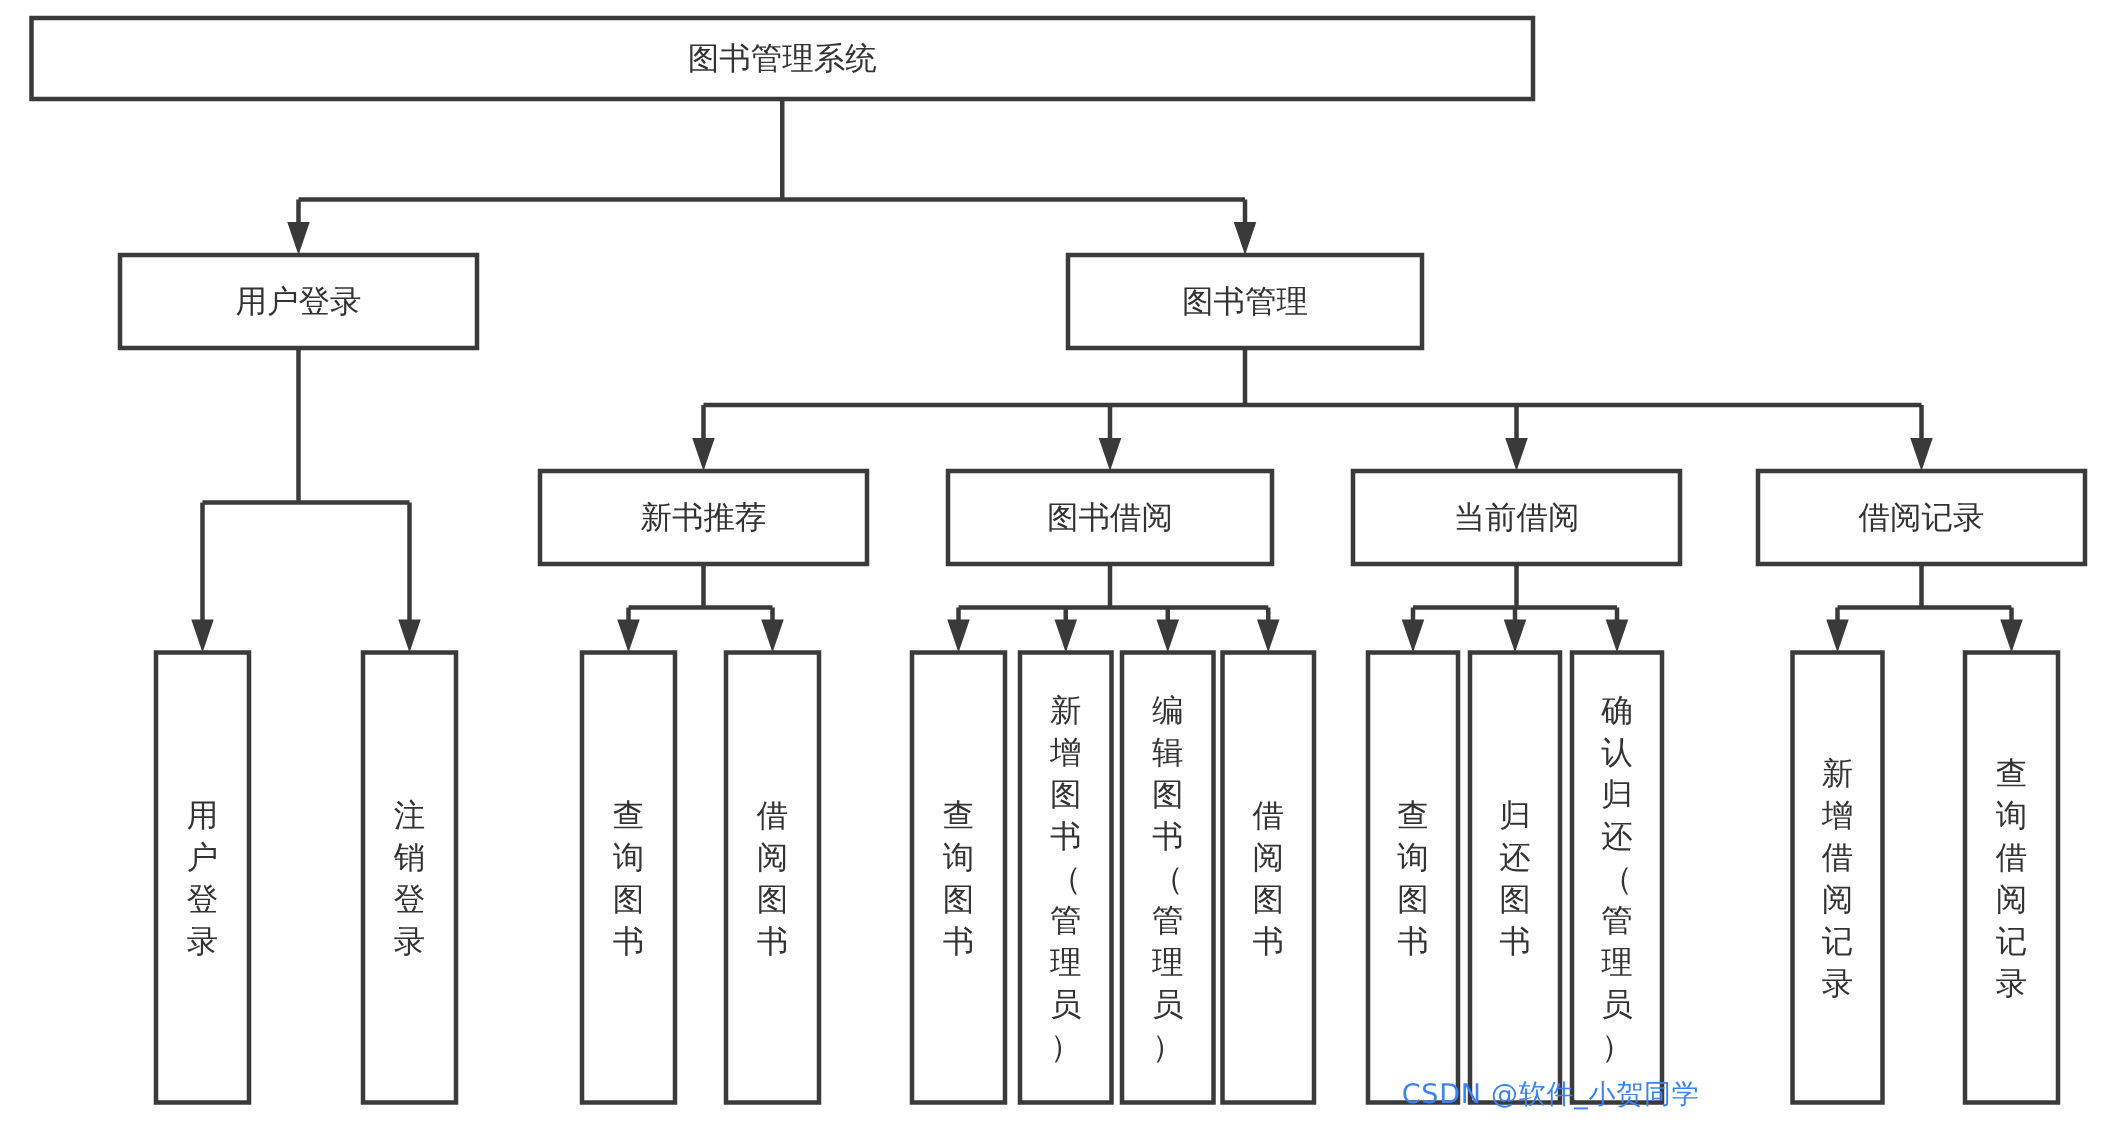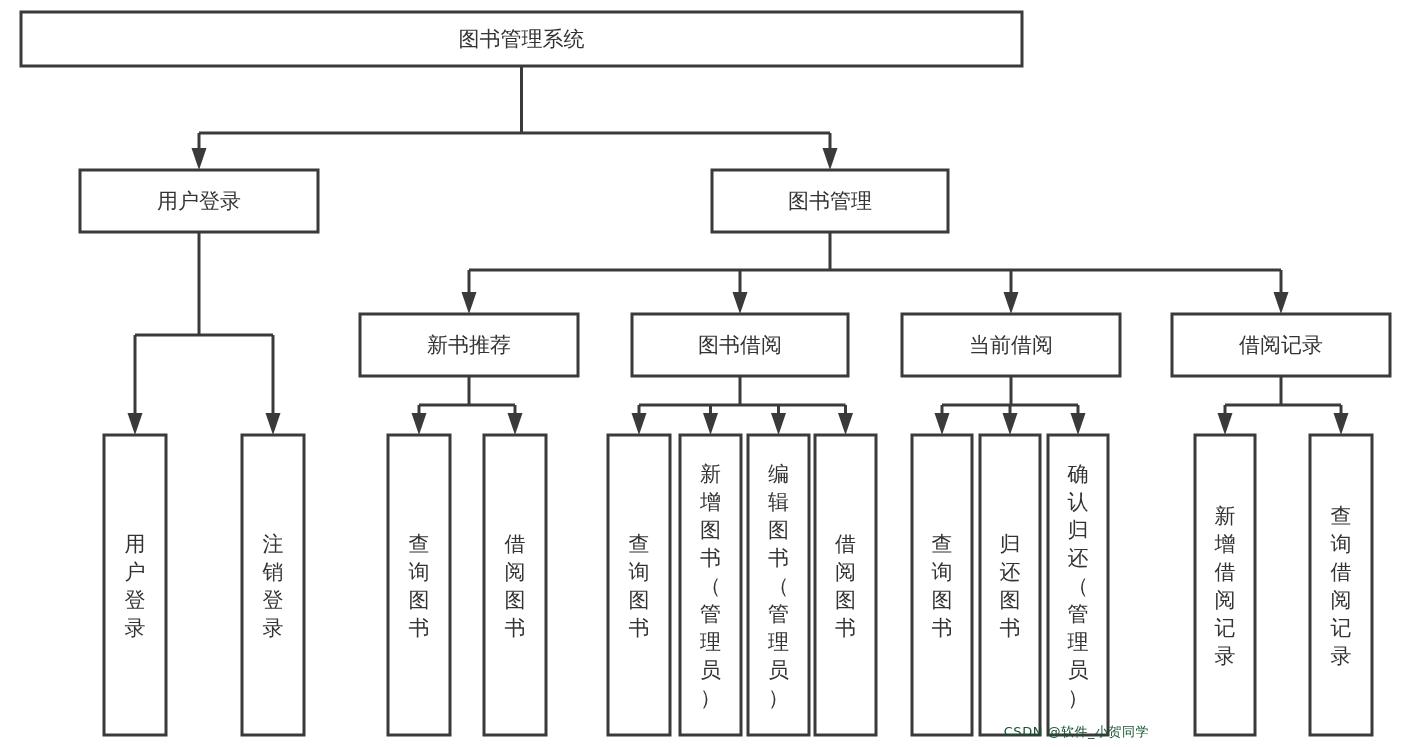--- a/index.html
+++ b/index.html
@@ -48,24 +48,24 @@
     stroke-width: 3;
     fill: none;
     stroke-linecap: butt;
   }
   .arrow-head {
     fill: #3a3a3a;
     stroke: none;
   }
   .watermark {
     position: absolute;
-    right: 8px;
+    right: 24px;
     bottom: 6px;
-    color: #14532d;
-    font-size: 13px;
+    color: #3b82f6;
+    font-size: 18px;
     font-family: "DejaVu Sans", "Liberation Sans", sans-serif;
     letter-spacing: 0.5px;
     white-space: nowrap;
     user-select: none;
   }
 </style>
 </head>
 <body>
 
 <div id="diagram-root">

